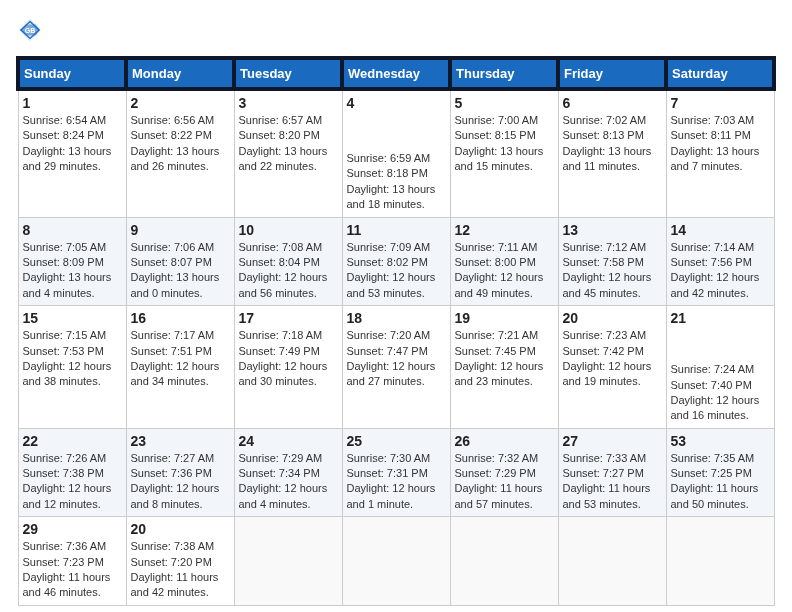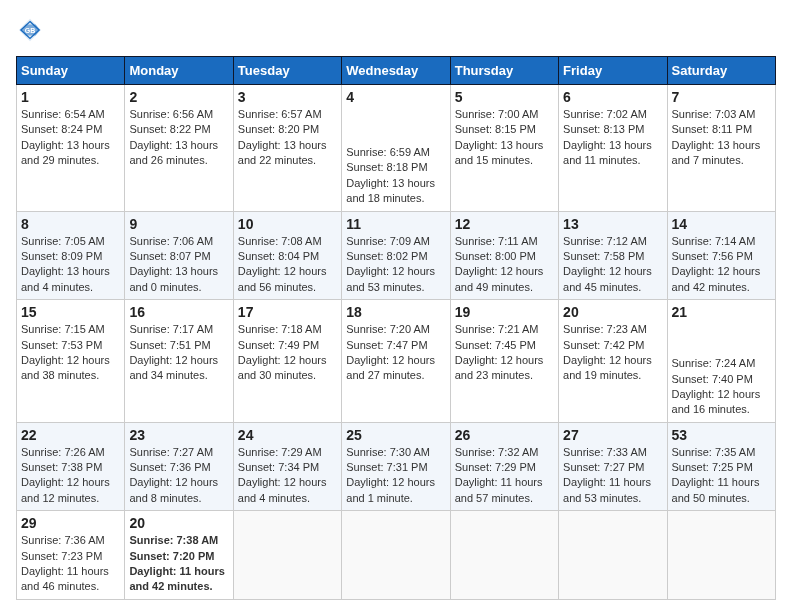--- a/index.html
+++ b/index.html
@@ -49,21 +49,21 @@
       border-collapse: collapse;
       font-size: 11px;
     }
     thead tr th {
       background: #1a6bbf;
       color: #fff;
       padding: 6px 4px;
       text-align: left;
       font-size: 13px;
       font-weight: bold;
-      border: 1px solid #0f172a;
+      border: 4px solid #0f172a;
     }
     tbody tr td {
       border: 1px solid #ccc;
       vertical-align: top;
       padding: 4px 4px;
       width: 14.28%;
       min-height: 80px;
       background: #fff;
     }
     tbody tr:nth-child(even) td {
@@ -327,21 +327,21 @@
       <tr>
         <td>
           <span class="day-num">29</span>
           <div class="day-info" style="white-space: pre-line;">Sunrise: 7:36 AM
 Sunset: 7:23 PM
 Daylight: 11 hours
 and 46 minutes.</div>
         </td>
         <td>
           <span class="day-num">20</span>
-          <div class="day-info" style="white-space: pre-line; font-weight: bold;">Sunrise: 7:38 AM
+          <div class="day-info" style="white-space: pre-line;">Sunrise: 7:38 AM
 Sunset: 7:20 PM
 Daylight: 11 hours
 and 42 minutes.</div>
         </td>
         <td class="empty-cell"></td>
         <td class="empty-cell"></td>
         <td class="empty-cell"></td>
         <td class="empty-cell"></td>
         <td class="empty-cell"></td>
       </tr>

